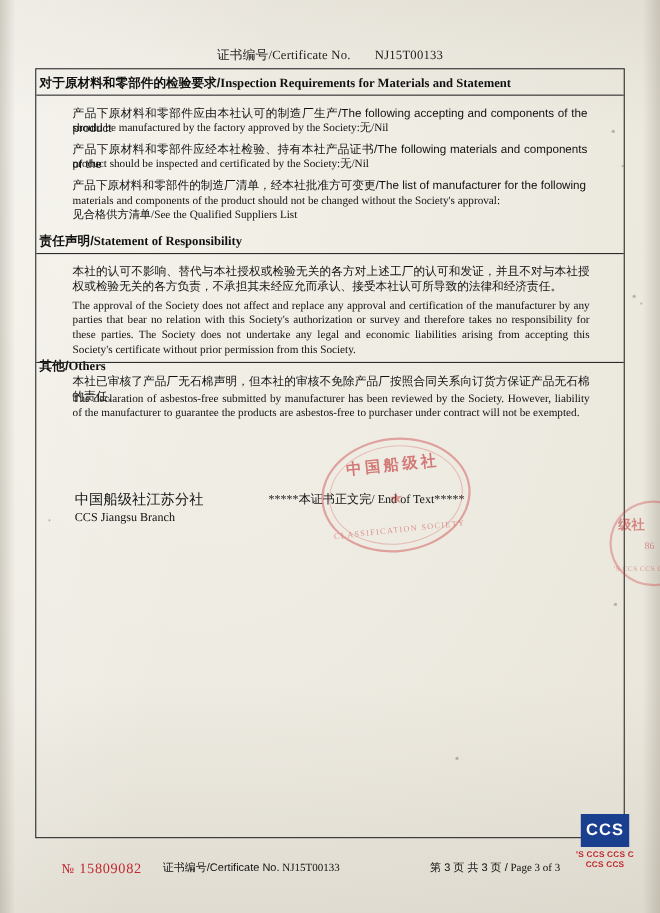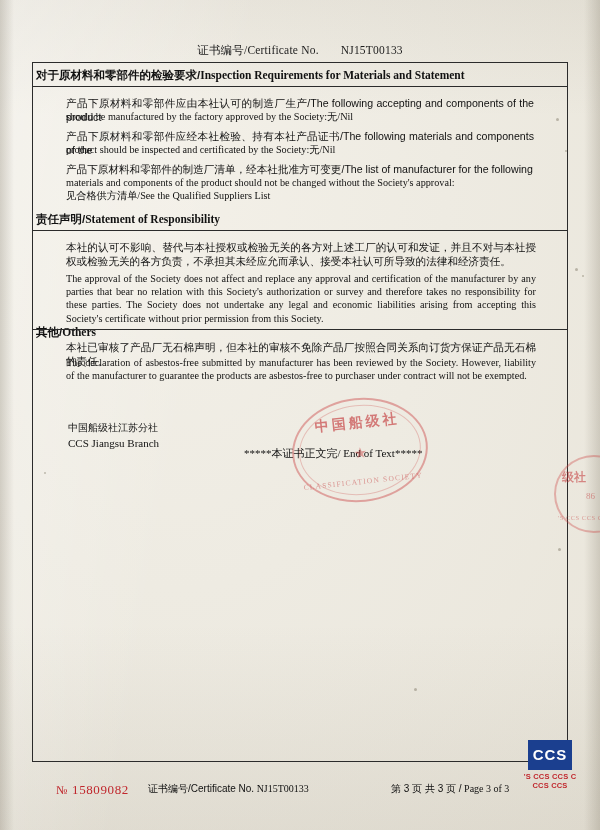--- a/index.html
+++ b/index.html
@@ -105,21 +105,22 @@
   }
 
   .signblock {
     position: absolute;
     left: 68px;
     font-size: 11px;
     color: #111;
   }
   .signblock .cn {
     font-family: "Liberation Sans", sans-serif;
-    font-size: 10px;
+    font-size: 13px;
+    margin-top: 24px;
   }
   .signblock .en {
     margin-top: 2px;
     font-family: "Liberation Serif", serif;
     font-size: 11px;
   }
 
   .endoftext {
     position: absolute;
     left: 244px;

